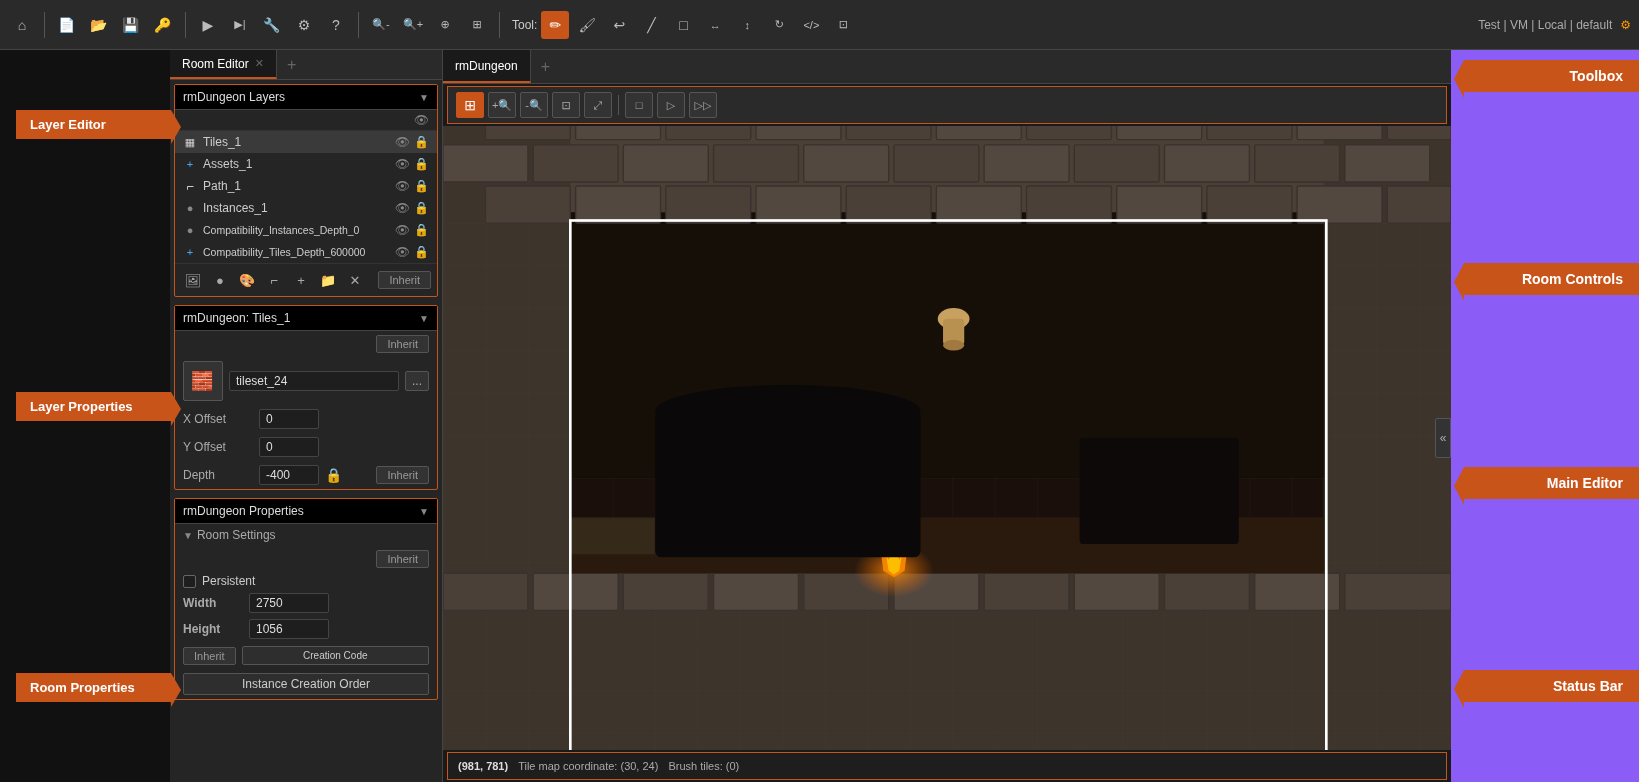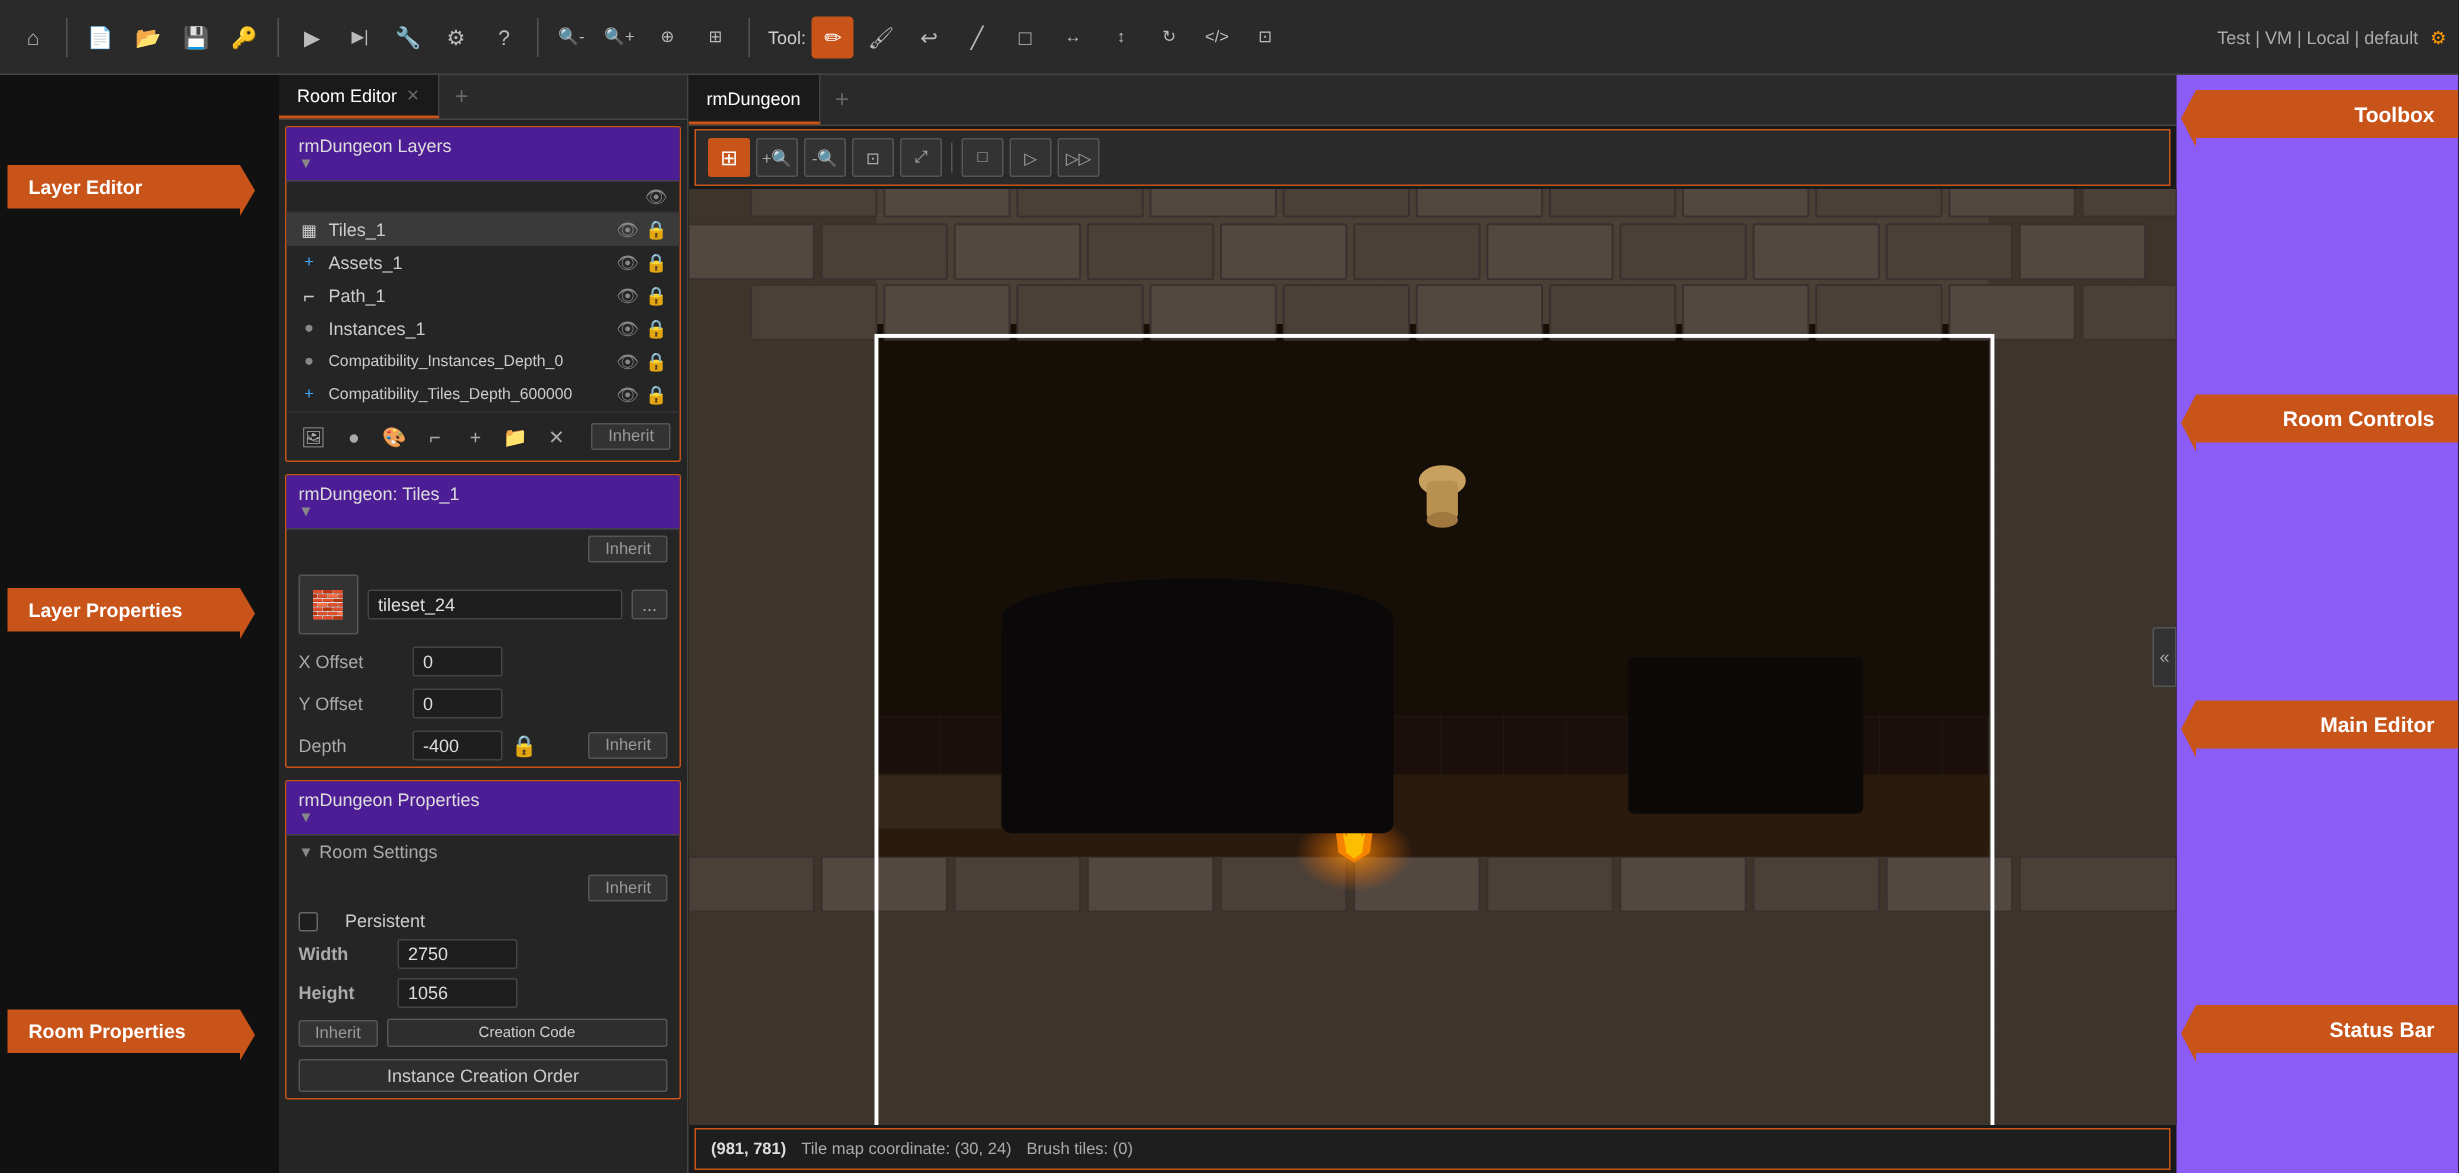--- a/index.html
+++ b/index.html
@@ -76,28 +76,28 @@
     }
 
     
     .panel-section {
       border: 1px solid #c8541a;
       margin: 4px;
       border-radius: 2px;
       flex-shrink: 0;
     }
     .panel-header {
-      background: #4c1d95;
+      background: #000000;
       border-bottom: 1px solid #444;
       padding: 5px 8px;
       display: flex;
+      align-items: center;
       justify-content: space-between;
       color: #ddd;
       font-size: 12px;
-      flex-direction: column;
     }
     .panel-header .chevron {
       color: #888;
       font-size: 10px;
     }
 
     
     .layers-section {
       flex-shrink: 0;
     }
@@ -241,21 +241,21 @@
       gap: 4px;
     }
     .triangle-icon {
       font-size: 10px;
       color: #888;
     }
     .persistent-row {
       display: flex;
       align-items: flex-end;
       padding: 2px 8px;
-      gap: 18px;
+      gap: 6px;
     }
     .checkbox-custom {
       width: 13px;
       height: 13px;
       border: 1px solid #666;
       background: #1e1e1e;
       border-radius: 2px;
     }
     .room-prop-row {
       display: flex;
@@ -424,27 +424,27 @@
       font-weight: bold;
     }
 
     
     .full-layout {
       display: flex;
       flex: 1;
       overflow: hidden;
     }
     .left-labels-col {
-      width: 186px;
+      width: 170px;
       flex-shrink: 0;
       background: #111;
       display: flex;
       flex-direction: column;
       justify-content: space-between;
-      padding: 60px 0 80px 5px;
+      padding: 60px 0 80px 16px;
     }
     .ll-item {
       background: #c8541a;
       color: #fff;
       font-size: 13px;
       font-weight: bold;
       padding: 7px 14px;
       position: relative;
       width: 155px;
     }

